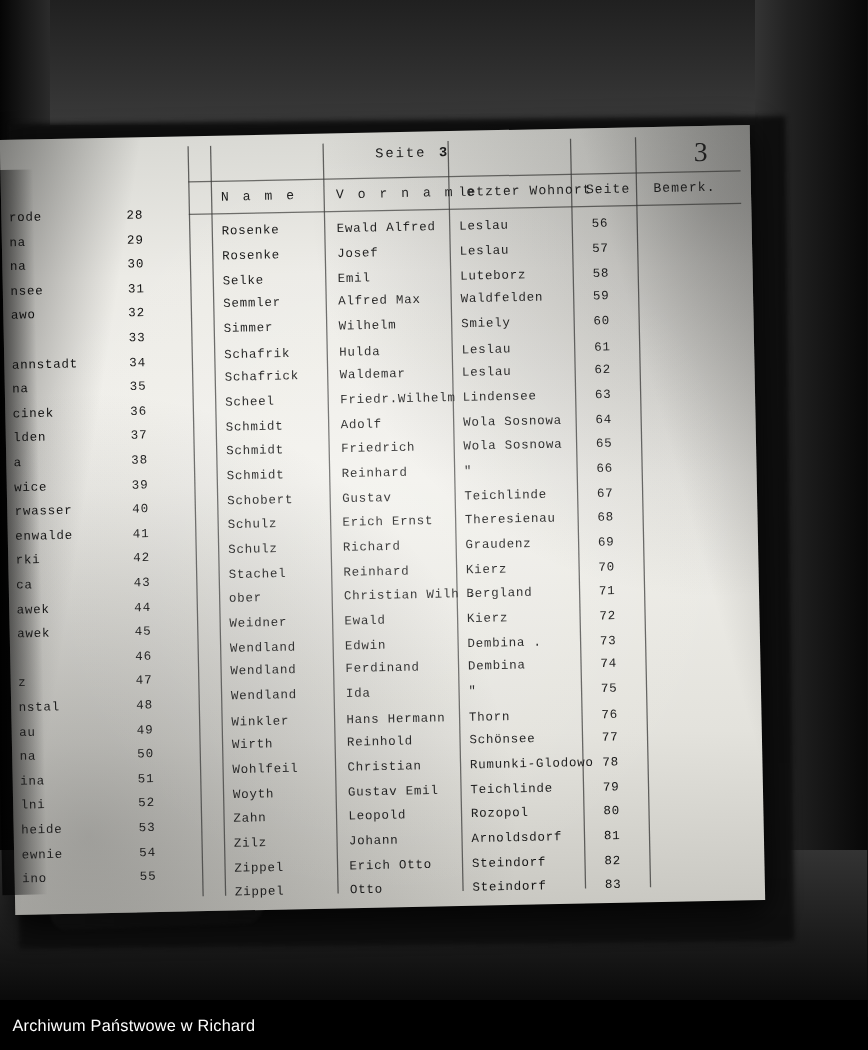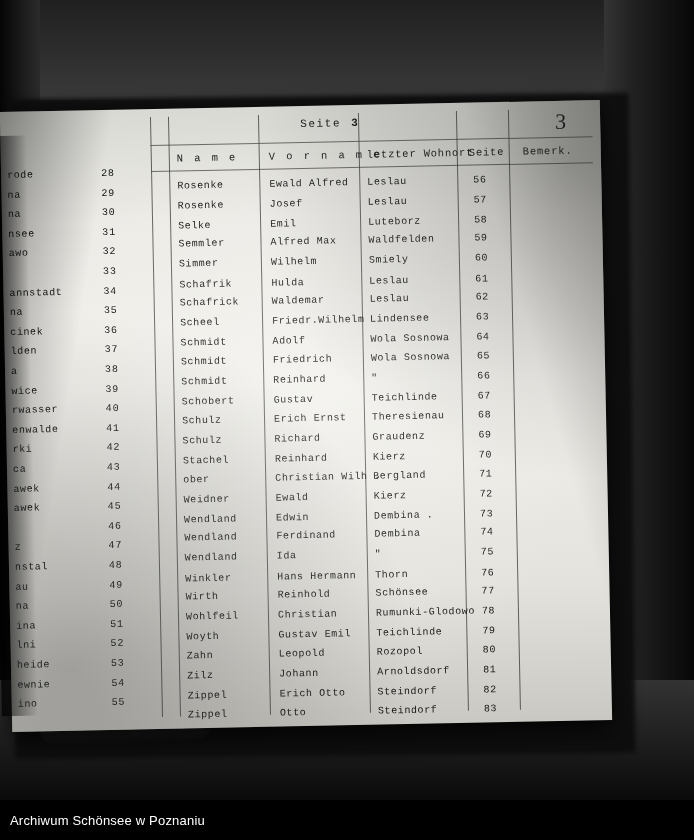--- a/index.html
+++ b/index.html
@@ -449,14 +449,14 @@
           <div class="rowtext" style="left: 176px; top: 601.2px; margin-top: -0.5px;">Zippel</div>
           <div class="rowtext" style="left: 268px; top: 601.2px; margin-top: -0.5px;">Otto</div>
           <div class="rowtext" style="left: 366px; top: 601.2px; margin-top: -0.5px;">Steindorf</div>
           <div class="rowtext" style="left: 472px; top: 601.2px; margin-top: -0.5px;">83</div>
         </div>
       </div>
   </div>
 </div>
 
 <div id="caption">
-  <span>Archiwum Schönsee w Poznaniu</span>
+  <span>Archiwum Państwowe w Richard</span>
 </div>
 
 </body></html>

